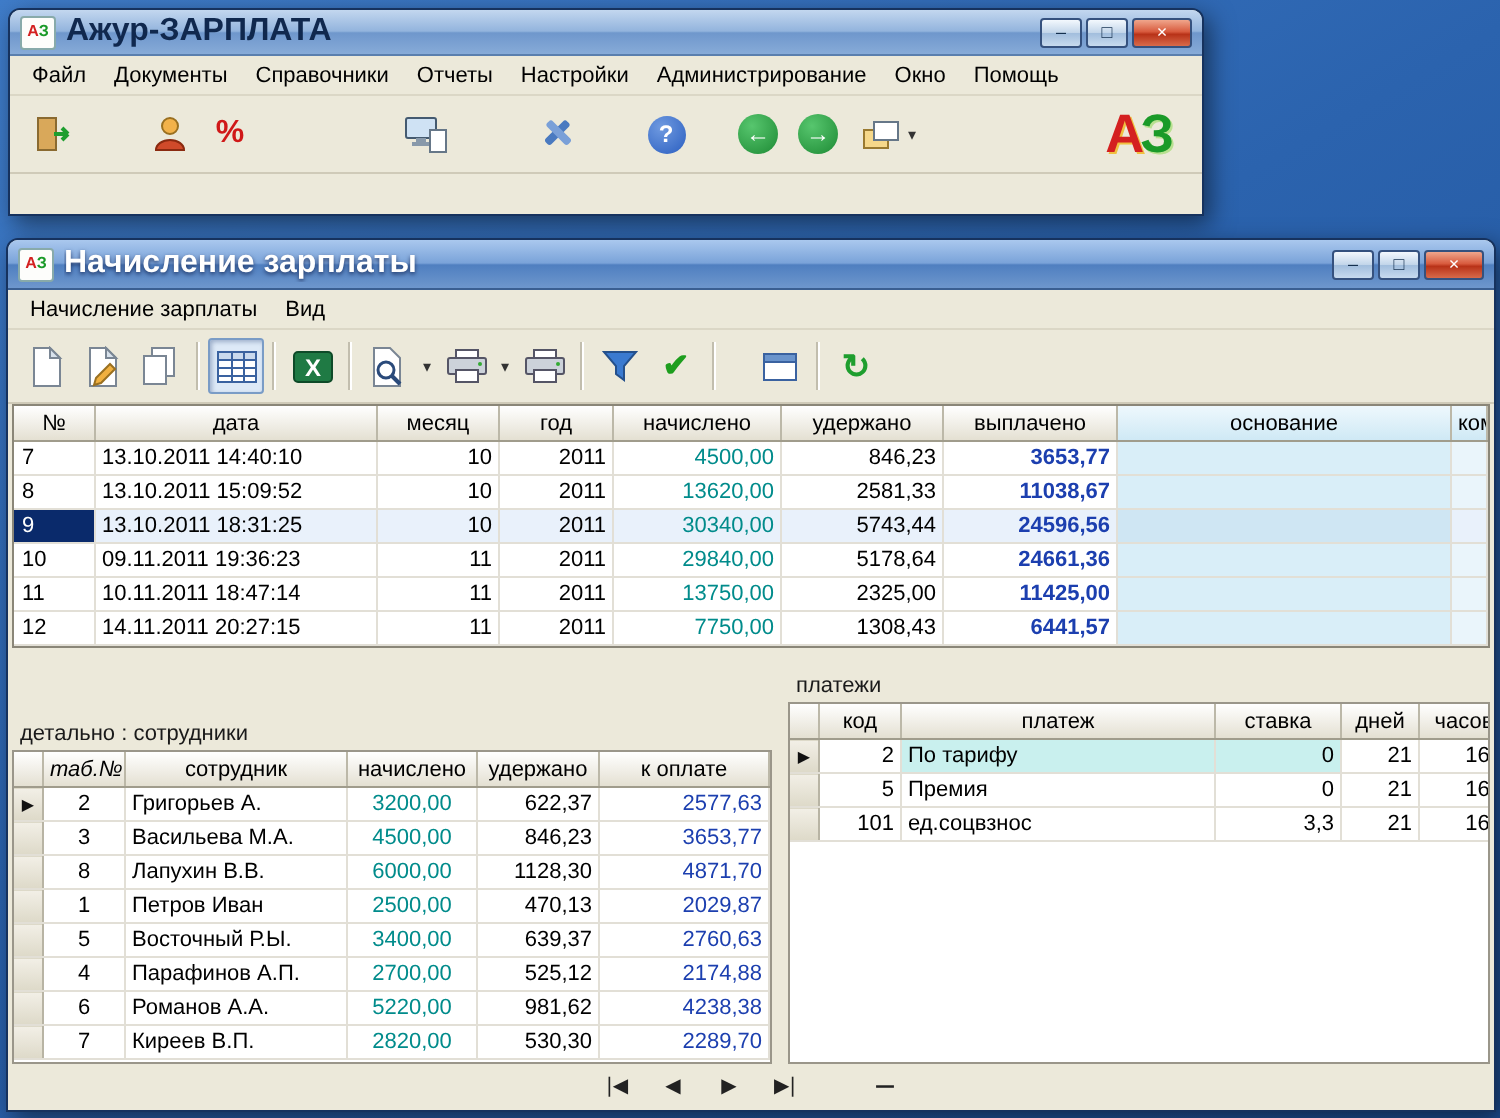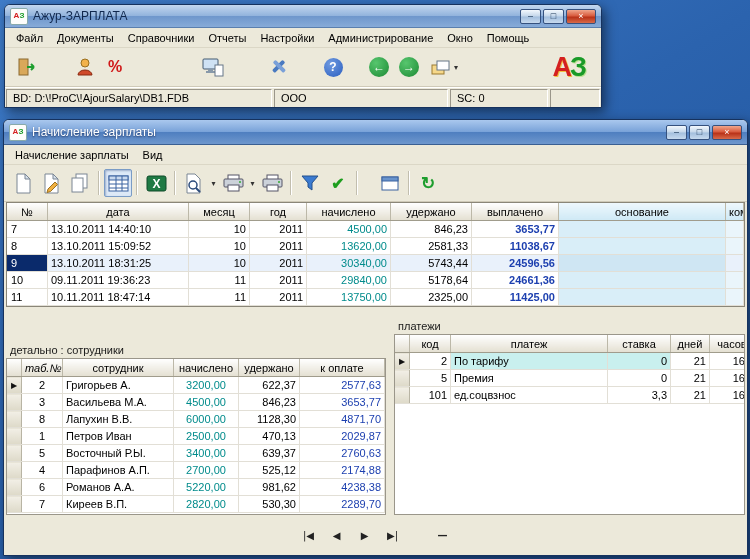--- a/index.html
+++ b/index.html
@@ -8,21 +8,21 @@
     font-family:"Liberation Sans",sans-serif;font-size:11px;color:#000;}
   .window{position:absolute;border:1px solid #16325e;border-radius:6px 6px 0 0;
     box-shadow:3px 4px 12px rgba(0,0,0,.5);background:#ece9da;display:flex;flex-direction:column;overflow:hidden;}
   .main-window{left:4px;top:4px;width:596px;height:102px;}
   .child-window{left:3px;top:119px;width:743px;height:435px;}
 
   
   .titlebar{display:flex;align-items:center;gap:5px;padding:0 5px;flex:0 0 auto;}
   .main-window .titlebar{height:22px;background:linear-gradient(#c3d7ef 0%,#93b4dd 48%,#6f97cc 52%,#87abd8 100%);border-bottom:1px solid #5a7fae;}
   .child-window .titlebar{height:24px;background:linear-gradient(#aac8ee 0%,#7aa3d9 48%,#4f7fc0 52%,#6e97cd 100%);border-bottom:1px solid #3a5f92;}
-  .title-text{font-size:12px;flex:1 1 auto;white-space:nowrap;overflow:hidden;}
+  .title-text{font-size:16px;flex:1 1 auto;white-space:nowrap;overflow:hidden;font-weight:bold;}
   .main-window .title-text{color:#10284e;}
   .child-window .title-text{color:#fff;text-shadow:0 1px 2px rgba(0,10,50,.65);}
   .app-badge{width:16px;height:15px;background:#fdfdfb;border:1px solid #8aa;border-radius:2px;
     display:flex;align-items:center;justify-content:center;font-size:8px;font-weight:bold;line-height:1;}
   .app-badge .a{color:#d42020;} .app-badge .z{color:#1a9a28;}
   .winbtns{display:flex;gap:2px;}
   .winbtn{width:21px;height:15px;border:1px solid #35517e;border-radius:2px;font-size:9px;line-height:13px;
     text-align:center;color:#15304f;background:linear-gradient(#f3f8fd,#c3d6ea 48%,#a2bedd 52%,#c7daee);padding:0;cursor:default;}
   .winbtn.close{background:linear-gradient(#f0a68c,#d85b3e 45%,#b83218 55%,#d86a4a);color:#fff;width:30px;}
 
@@ -189,26 +189,20 @@
             <rect x="1" y="6" width="12" height="9" fill="#f6d88a" stroke="#9a7a30"></rect>
             <rect x="6" y="2" width="12" height="9" fill="#fff" stroke="#667788"></rect>
           </svg>
         <span class="dd">▾</span>
       </button>
       <span class="logo">
         <span class="a">А</span>
           <span class="z">З</span>
       </span>
     </div>
-    <div class="statusbar">
-      <div class="status-panel status-db">BD: D:\!ProC\!AjourSalary\DB1.FDB</div>
-      <div class="status-panel status-org">ООО</div>
-      <div class="status-panel status-sc">SC: 0</div>
-      <div class="status-panel status-fill"></div>
-    </div>
   </div>
 
   <div class="window child-window">
     <div class="titlebar">
       <span class="app-badge">
         <span class="a">А</span>
           <span class="z">З</span>
       </span>
       <span class="title-text">Начисление зарплаты</span>
       <span class="winbtns">
@@ -371,20 +365,31 @@
               <td>11</td>
               <td>10.11.2011 18:47:14</td>
               <td>11</td>
               <td>2011</td>
               <td>13750,00</td>
               <td>2325,00</td>
               <td>11425,00</td>
               <td></td>
               <td></td>
             </tr>
+            <tr>
+              <td>12</td>
+              <td>14.11.2011 20:27:15</td>
+              <td>11</td>
+              <td>2011</td>
+              <td>7750,00</td>
+              <td>1308,43</td>
+              <td>6441,57</td>
+              <td></td>
+              <td></td>
+            </tr>
           </tbody>
         </table>
     </div>
 
     <div class="splitter"></div>
 
     <div class="detail">
       <div class="pane pane-left">
         <div class="pane-caption">детально : сотрудники</div>
         <div class="pane-body">

